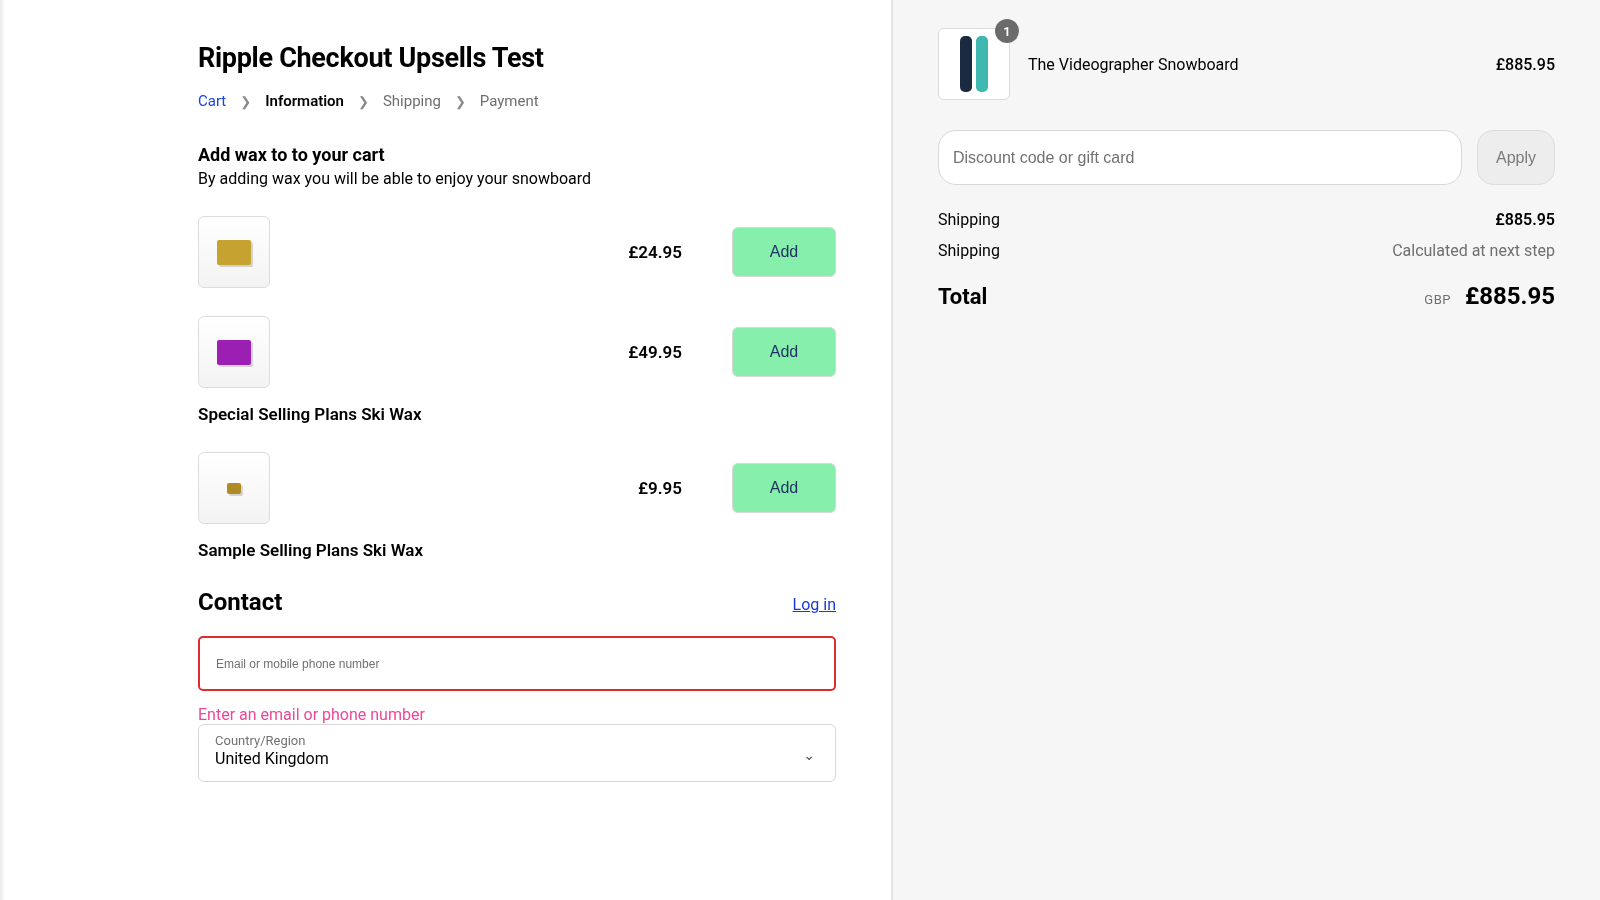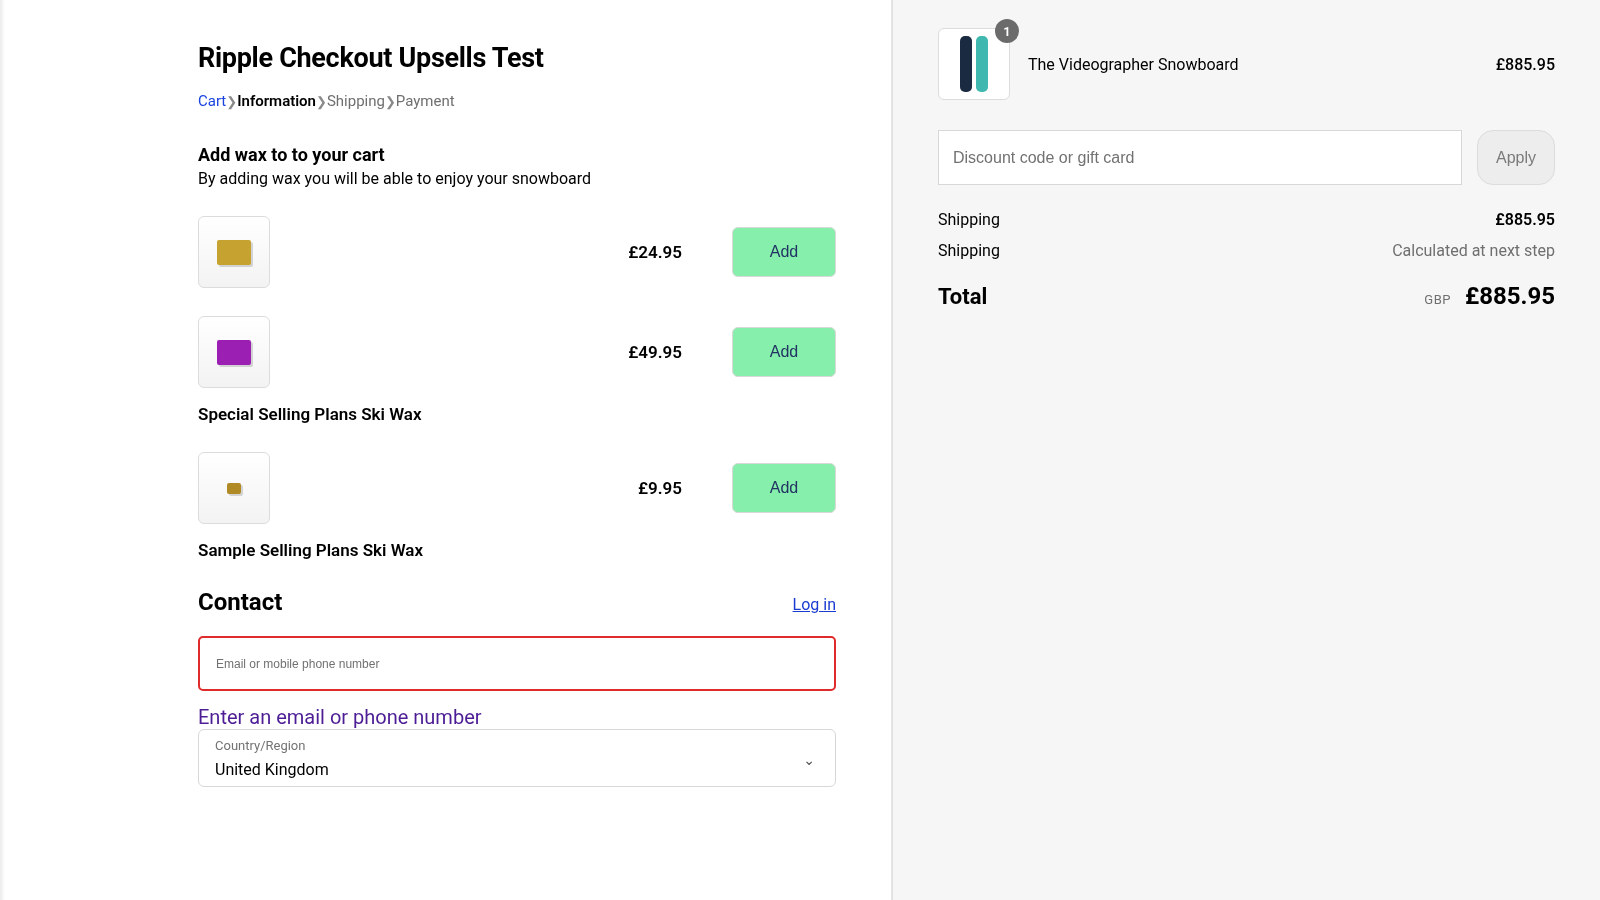--- a/index.html
+++ b/index.html
@@ -39,21 +39,21 @@
   
   .page-title {
     font-size: 27px;
     font-weight: 700;
     letter-spacing: -0.3px;
     margin-bottom: 18px;
   }
   .breadcrumb {
     display: flex;
     align-items: center;
-    gap: 0;
+    gap: 14px;
     font-size: 15px;
     margin-bottom: 34px;
   }
   .breadcrumb .link { color: #1a43e0; cursor: pointer; }
   .breadcrumb .current { font-weight: 600; }
   .breadcrumb .muted { color: #6f6f6f; }
   .chev { color: #8a8a8a; font-size: 13px; position: relative; top: 0; }
   
   .upsell-heading {
     font-size: 18px;
@@ -125,43 +125,43 @@
     width: 100%;
     height: 55px;
     border-radius: 5px;
     border: 2px solid #df2b2b;
     padding: 0 16px;
     font-size: 12px;
     outline: none;
   }
   .input-field::placeholder { color: #717171; }
   .error-msg {
-    color: #4c1d95;
-    font-size: 20px;
+    color: #ec4899;
+    font-size: 16px;
     margin-top: 14px;
   }
   
   .ship-heading {
     font-size: 24px;
     font-weight: 700;
     margin-top: 40px;
     margin-bottom: 18px;
   }
   .select-wrap {
     position: relative;
     width: 100%;
     height: 58px;
     border: 1px solid #d8d8d8;
     border-radius: 6px;
     padding: 8px 16px 0 16px;
     cursor: pointer;
     margin-bottom: 16px;
   }
   .select-label { font-size: 13px; color: #737373; }
-  .select-value { font-size: 16px; margin-top: 7px; }
+  .select-value { font-size: 16px; margin-top: 1px; }
   .select-caret {
     position: absolute;
     right: 20px;
     top: 22px;
     font-size: 14px;
     color: #555;
   }
   
   .cart-line {
     display: flex;
@@ -199,21 +199,21 @@
   .cart-prod-price { margin-left: auto; font-size: 16px; font-weight: 500; }
   .discount-row {
     display: flex;
     gap: 15px;
     margin-bottom: 25px;
   }
   .discount-input {
     flex: 1;
     height: 55px;
     border: 1px solid #d8d8d8;
-    border-radius: 0;
+    border-radius: 18px;
     padding: 16px 14px;
     font-size: 16px;
     background: #fff;
   }
   .discount-input::placeholder { color: #717171; }
   .apply-btn {
     width: 78px;
     height: 55px;
     border: 1px solid #dcdcdc;
     border-radius: 16px;

